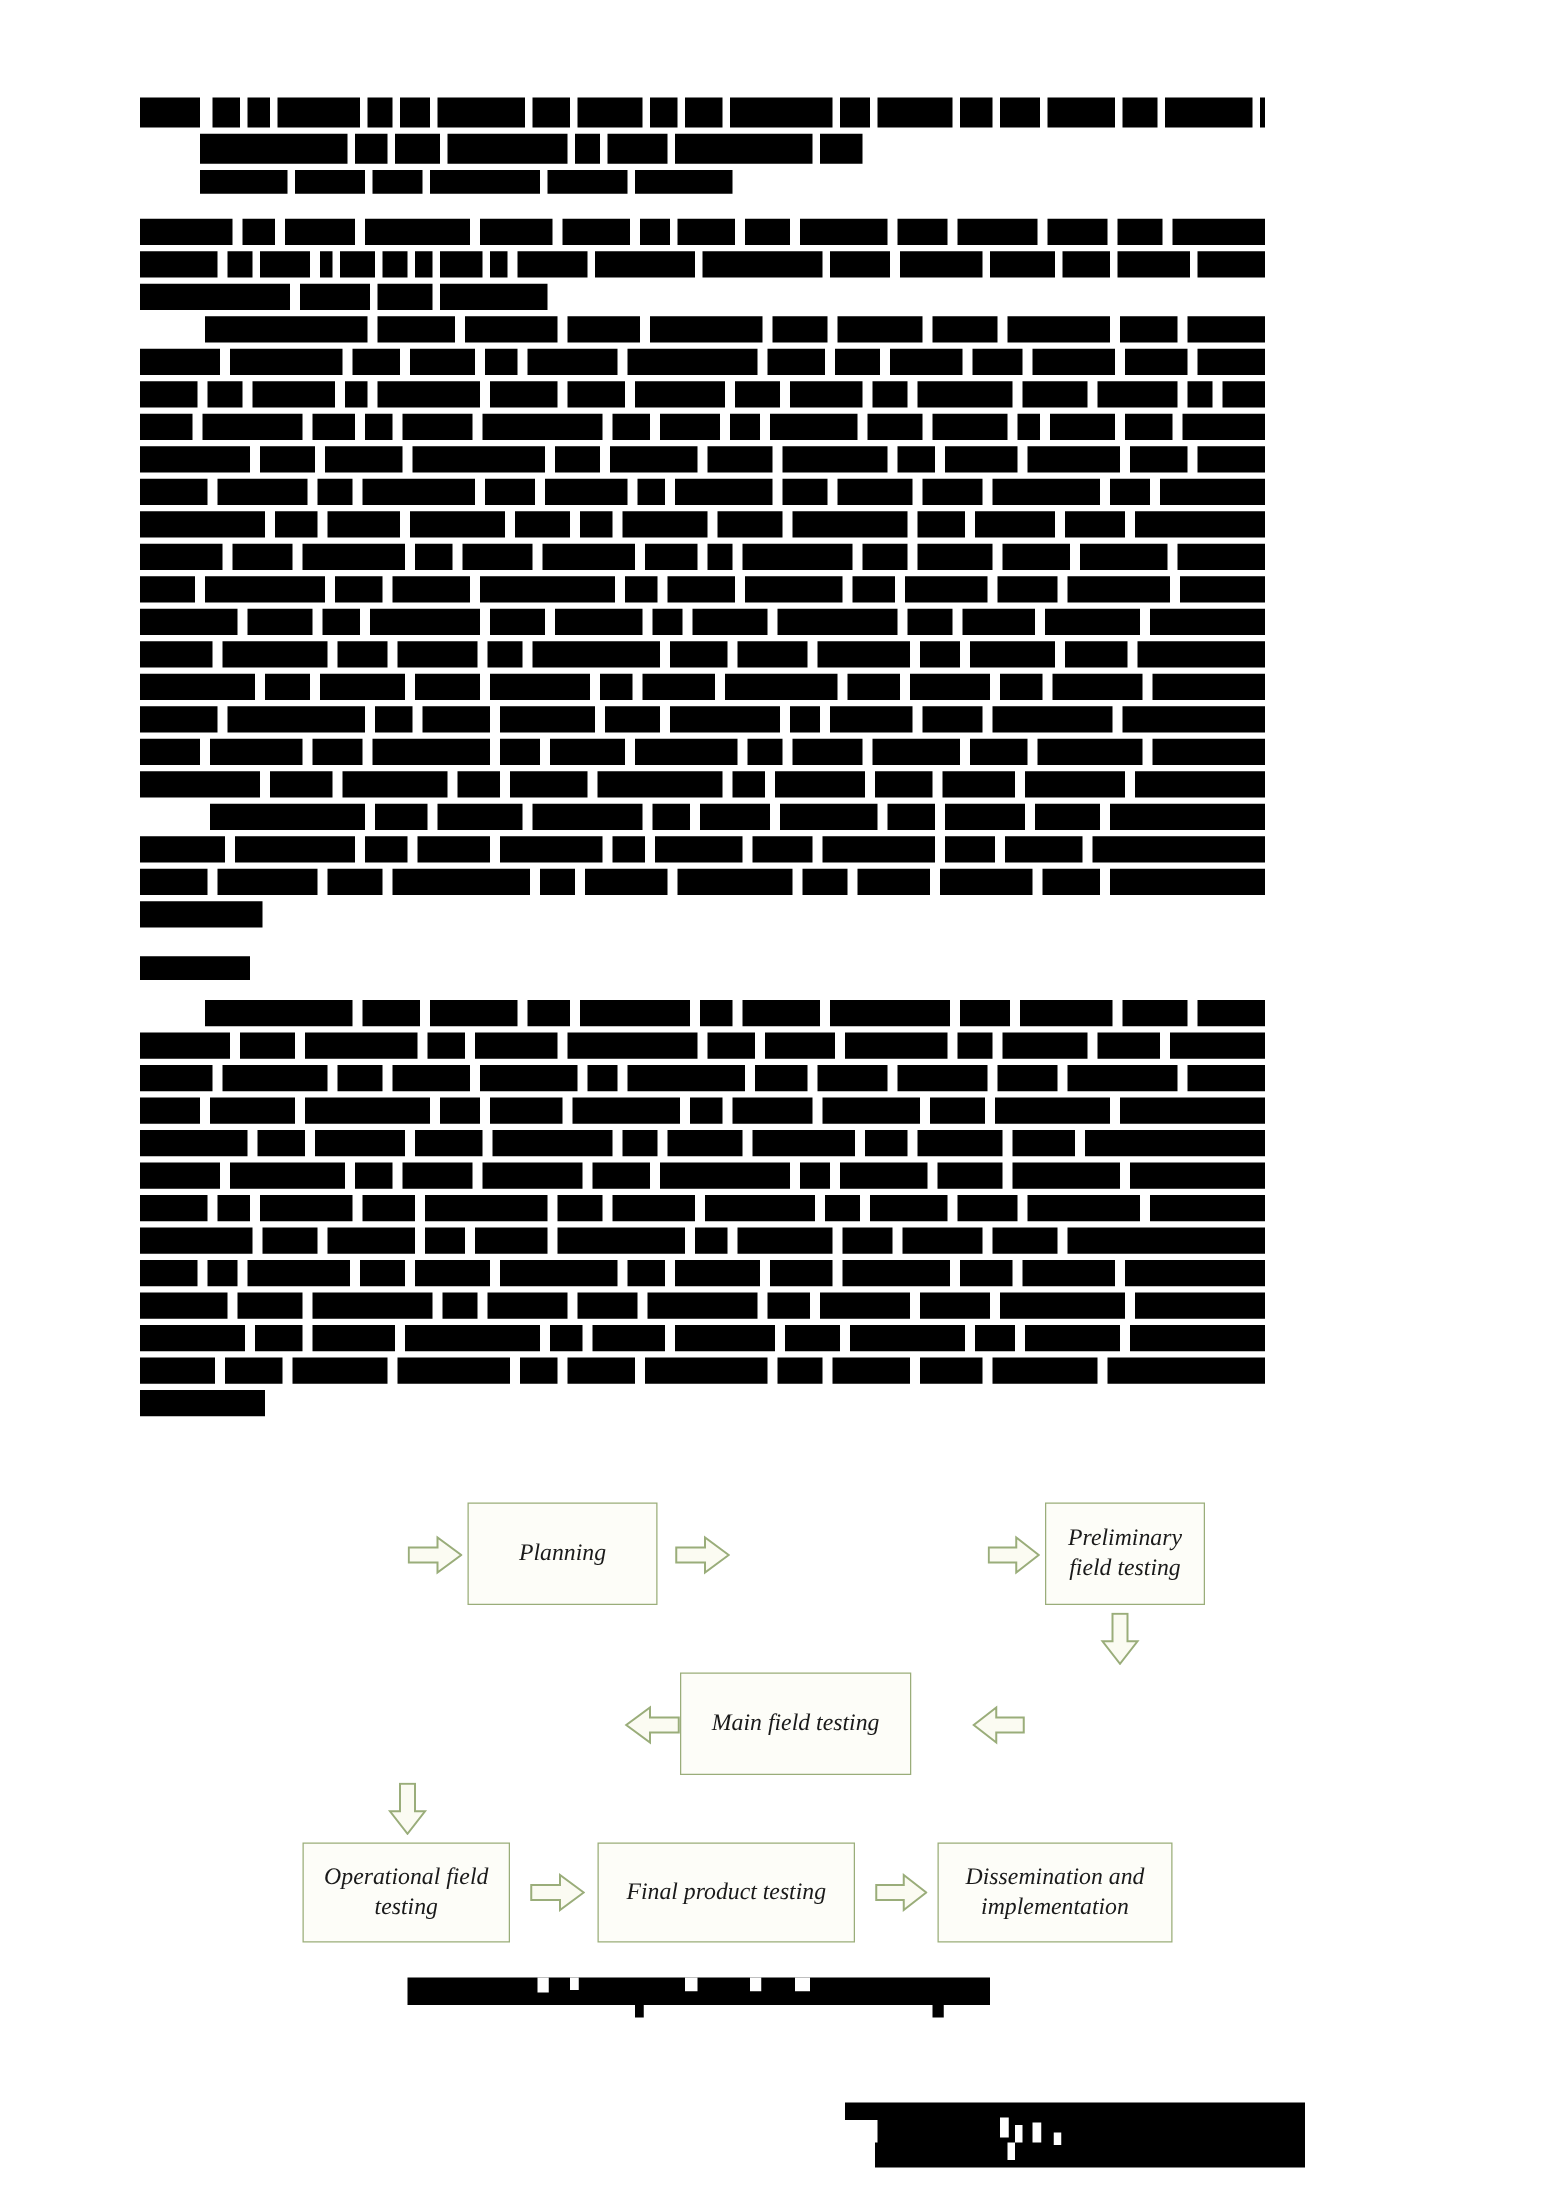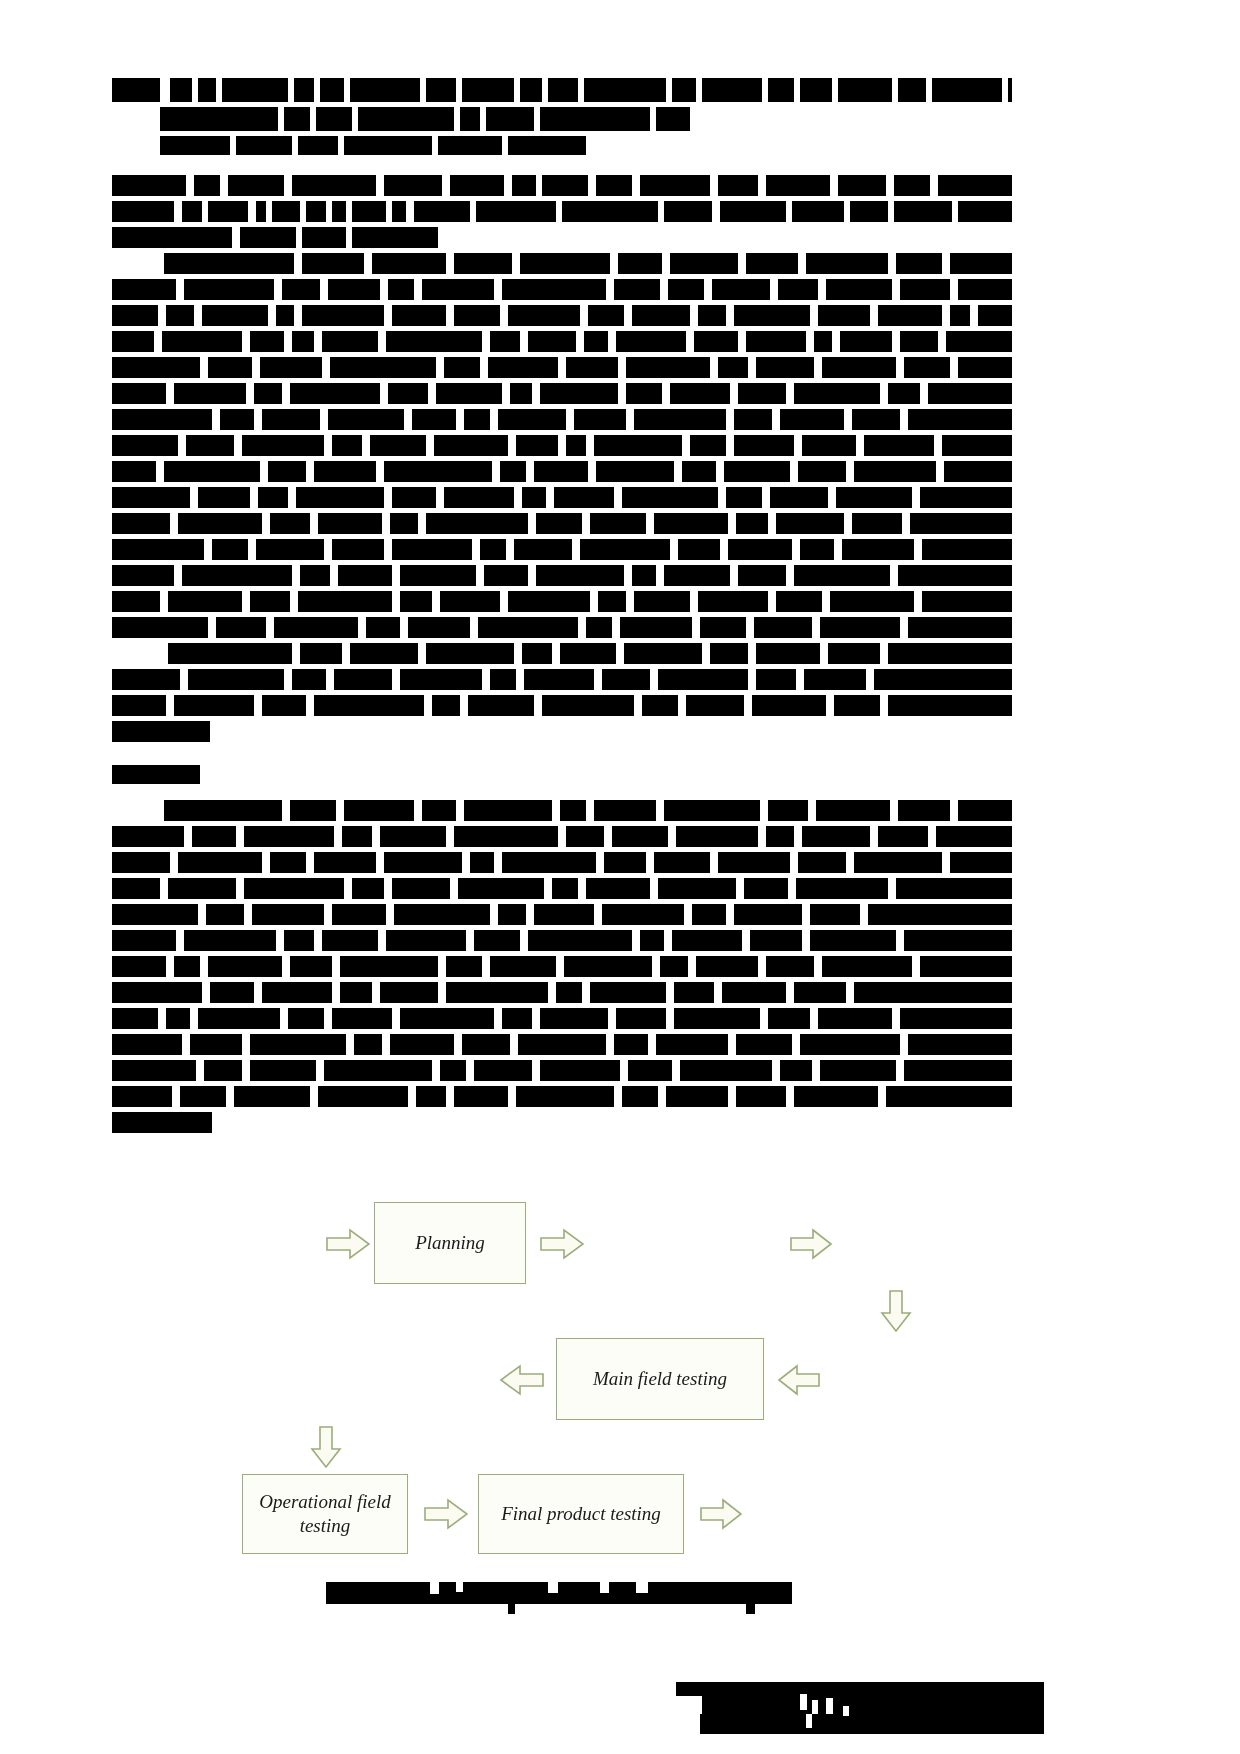--- a/index.html
+++ b/index.html
@@ -662,35 +662,39 @@
       </svg>
     </div>
 
 
     <div class="arrow-r" style="left:790px; top:38px;">
       <svg width="42" height="32" viewBox="0 0 42 32">
         <polygon points="1,10 23,10 23,2 41,16 23,30 23,22 1,22" fill="#fbfbf2" stroke="#9aad7a" stroke-width="1.6"></polygon>
       </svg>
     </div>
 
+    <div class="fbox" style="left:836px; top:12px; width:128px; height:82px; flex-direction:column;">
+      <span>Preliminary</span>
+      <span>field testing</span>
+    </div>
 
     <div class="arrow-d" style="left:880px; top:100px;">
       <svg width="32" height="42" viewBox="0 0 32 42">
         <polygon points="10,1 22,1 22,23 30,23 16,41 2,23 10,23" fill="#fbfbf2" stroke="#9aad7a" stroke-width="1.6"></polygon>
       </svg>
     </div>
 
 
     <div class="arrow-l" style="left:498px; top:174px;">
       <svg width="46" height="32" viewBox="0 0 46 32">
         <polygon points="45,10 22,10 22,2 3,16 22,30 22,22 45,22" fill="#fbfbf2" stroke="#9aad7a" stroke-width="1.6"></polygon>
       </svg>
     </div>
 
-    <div class="fbox" style="left:556px; top:148px; width:208px; height:82px;">
+    <div class="fbox" style="left:544px; top:148px; width:185px; height:82px;">
       <span>Main field testing</span>
     </div>
 
     <div class="arrow-l" style="left:776px; top:174px;">
       <svg width="44" height="32" viewBox="0 0 44 32">
         <polygon points="43,10 21,10 21,2 3,16 21,30 21,22 43,22" fill="#fbfbf2" stroke="#9aad7a" stroke-width="1.6"></polygon>
       </svg>
     </div>
 
 
@@ -714,20 +718,24 @@
     <div class="fbox" style="left:478px; top:284px; width:206px; height:80px;">
       <span>Final product testing</span>
     </div>
 
     <div class="arrow-r" style="left:700px; top:308px;">
       <svg width="42" height="32" viewBox="0 0 42 32">
         <polygon points="1,10 23,10 23,2 41,16 23,30 23,22 1,22" fill="#fbfbf2" stroke="#9aad7a" stroke-width="1.6"></polygon>
       </svg>
     </div>
 
+    <div class="fbox" style="left:750px; top:284px; width:188px; height:80px; flex-direction:column;">
+      <span>Dissemination and</span>
+      <span>implementation</span>
+    </div>
   </div>
 
   <div>
     <div class="caption-bar" style="left:326px; top:1582px; width:466px; height:22px;"></div>
     <div class="footer-notch" style="left:430px; top:1582px; width:9px; height:12px;"></div>
     <div class="footer-notch" style="left:456px; top:1582px; width:7px; height:10px;"></div>
     <div class="footer-notch" style="left:548px; top:1582px; width:10px; height:11px;"></div>
     <div class="footer-notch" style="left:600px; top:1582px; width:9px; height:11px;"></div>
     <div class="footer-notch" style="left:636px; top:1582px; width:12px; height:11px;"></div>
     <div class="caption-bar" style="left:508px; top:1604px; width:7px; height:10px;"></div>

